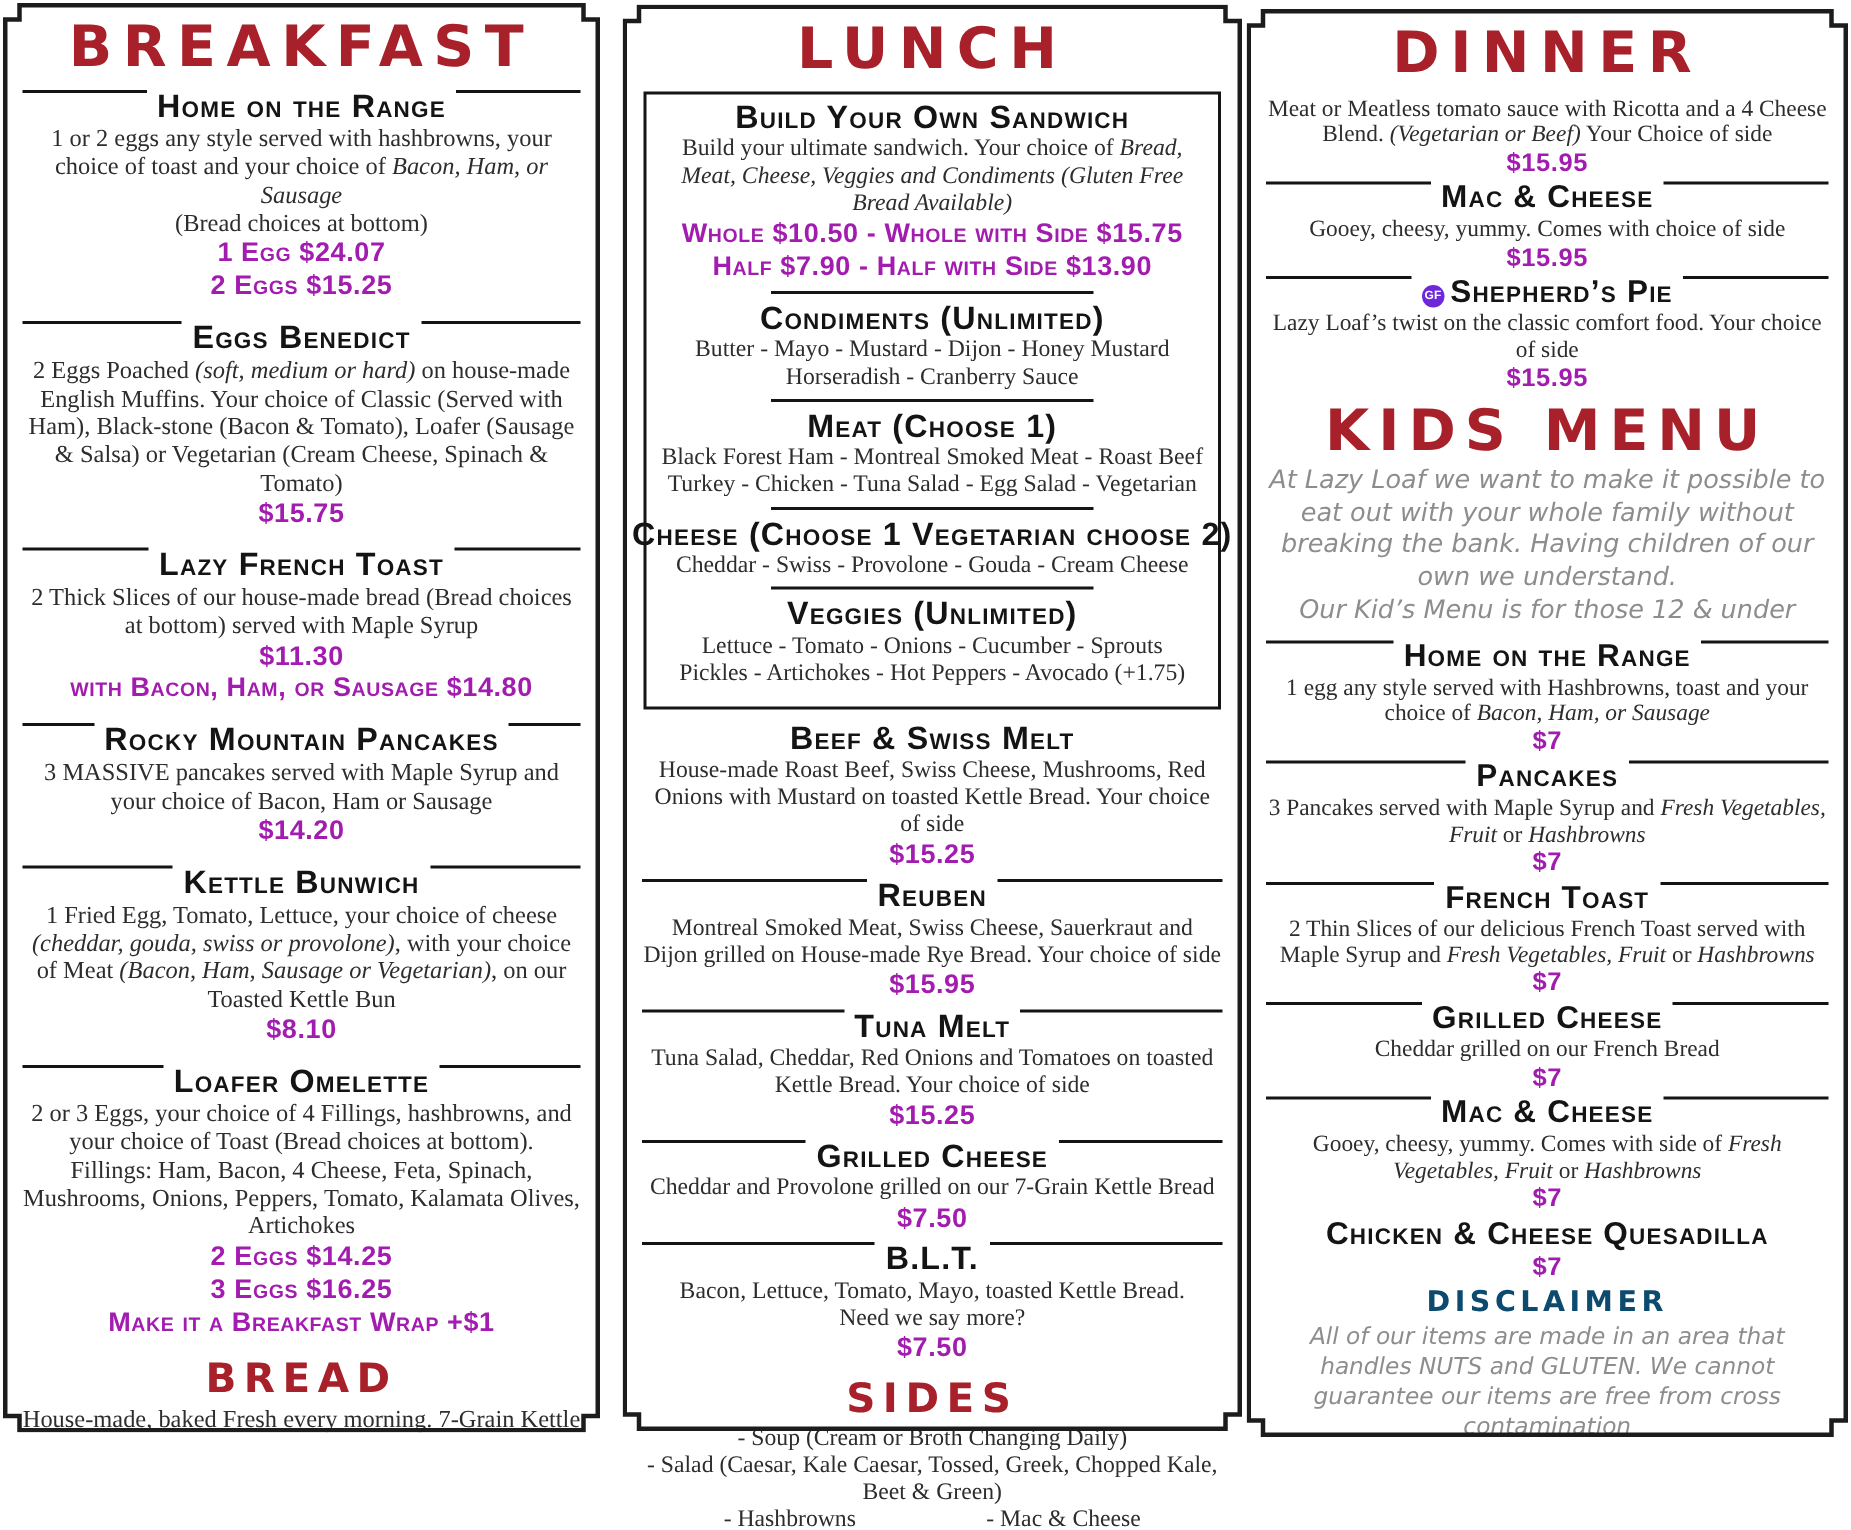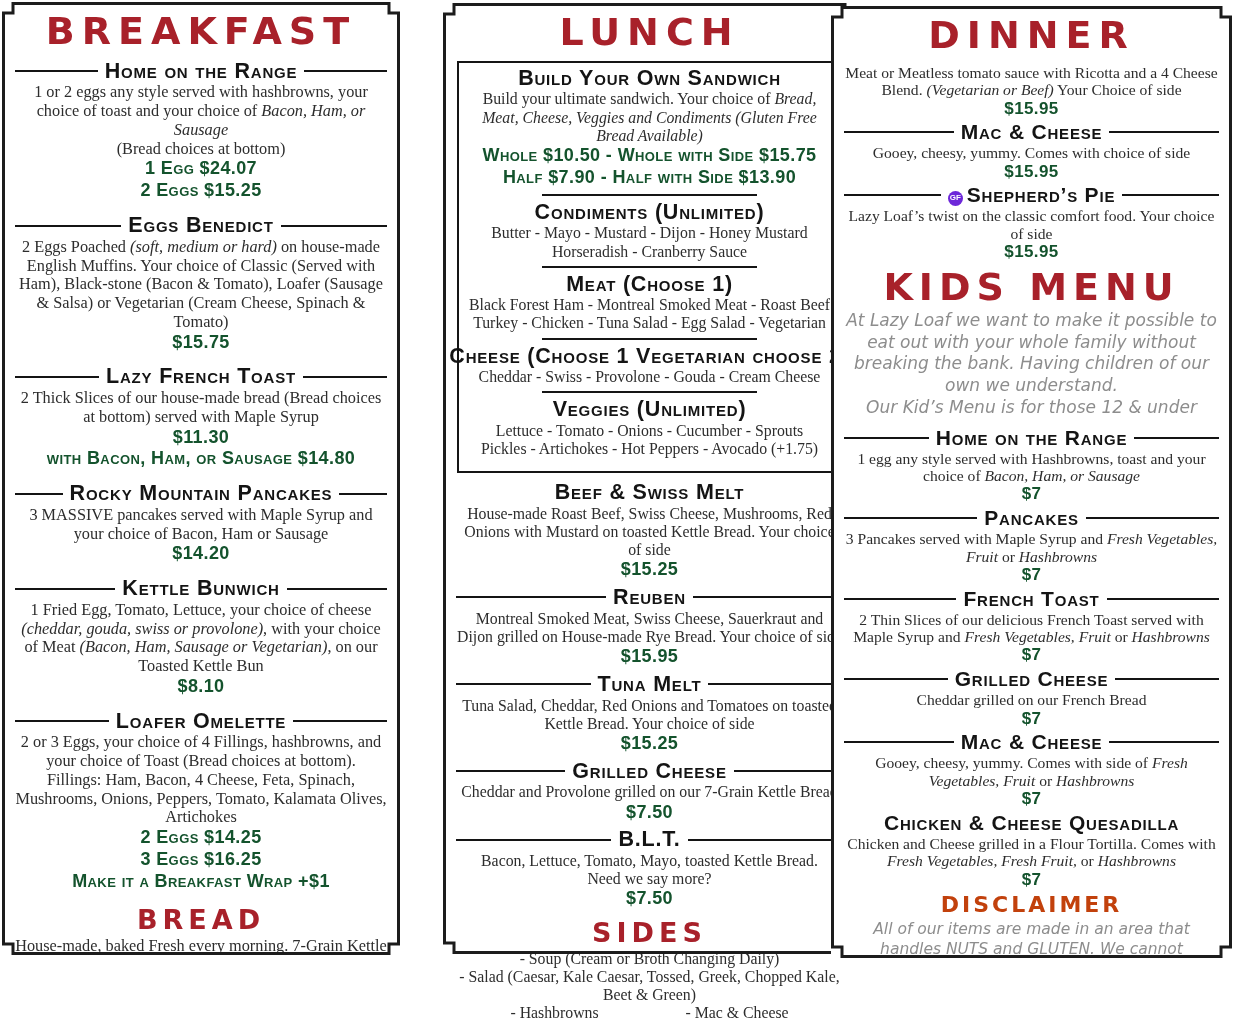--- a/index.html
+++ b/index.html
@@ -5,56 +5,56 @@
   html,body{margin:0;padding:0;}
   body{
     width:1234px;height:1020px;background:#ffffff;position:relative;
     font-family:"Liberation Serif",serif;color:#1a1a1a;overflow:hidden;
   }
   .column{
     position:absolute;box-sizing:border-box;overflow:hidden;
     padding:8px 13px 6px;background:#ffffff;
   }
   .col-0{left:2px;  top:2px; width:398px; height:953px;}
-  .col-1{left:415px; top:3px; width:413px; height:1018px;margin-left:28px;}
+  .col-1{left:415px; top:3px; width:413px; height:1018px;}
   .col-2{left:831px; top:6px; width:401px; height:952px;}
   .border-svg{position:absolute;left:0;top:0;pointer-events:none;}
 
   .script{color:#a8212a;font-family:"DejaVu Sans",sans-serif;text-align:center;font-weight:700;}
   .script-title{font-size:38px;letter-spacing:7px;line-height:1.05;margin:2px 0 8px;}
   .script-xl{font-size:38px;letter-spacing:6px;line-height:1.05;margin:6px 0 2px;}
   .script-md{font-size:27px;letter-spacing:5px;line-height:1.1;margin:8px 0 2px;}
-  .script-sm{font-size:22px;letter-spacing:3px;color:#c2410c;line-height:1.1;margin:4px 0 0;}
+  .script-sm{font-size:19px;letter-spacing:3px;color:#0c4a6e;line-height:1.1;margin:4px 0 0;}
 
   .hand{font-family:"DejaVu Sans",sans-serif;font-style:italic;color:#8d8d8d;text-align:center;}
   .hand-lg{font-size:17px;line-height:1.28;margin:0 0 8px;}
   .hand-sm{font-size:15.5px;line-height:1.3;margin:2px 0 0;}
 
   .item{margin:0 0 12px;}
   .col-1 .item{margin-bottom:5px;}
   .col-2 .item{margin-bottom:3px;}
 
-  .hdr{display:flex;align-items:center;gap:7px;margin:0 0 1px;}
+  .hdr{display:flex;align-items:flex-start;gap:7px;margin:0 0 1px;}
   .hdr .rule{flex:1;border-top:2.6px solid #141414;height:0;}
   .hdr.nodash{justify-content:center;}
   .hdr-text{
     font-family:"Liberation Sans",sans-serif;font-weight:700;font-variant:small-caps;
     font-size:21.5px;line-height:1.05;letter-spacing:0.8px;color:#141414;
     white-space:nowrap;text-align:center;
   }
   .col-2 .hdr-text{font-size:21px;}
 
   .desc{font-size:16.3px;line-height:1.15;text-align:center;color:#2d2d2d;margin:1px 0 0;}
   .col-1 .desc{font-size:15.8px;}
   .col-2 .desc{font-size:15.6px;line-height:1.12;}
   .desc i{font-family:"Liberation Serif",serif;}
 
   .price{
     font-family:"Liberation Sans",sans-serif;font-weight:700;font-variant:small-caps;
-    font-size:18px;line-height:1.22;letter-spacing:0.4px;text-align:center;color:#14532d;
+    font-size:18px;line-height:1.22;letter-spacing:0.4px;text-align:center;color:#a21caf;
   }
   .col-2 .price{font-size:17px;line-height:1.15;}
 
   .box{border:2.5px solid #151515;margin:0 1px 8px;padding:4px 6px 8px;}
   .sep{border-top:2.5px solid #151515;width:58%;margin:5px auto;height:0;}
 
   .gf{
     display:inline-flex;align-items:center;justify-content:center;
     width:15px;height:15px;border-radius:50%;background:#6d28d9;color:#fff;
     font-family:"Liberation Sans",sans-serif;font-weight:700;font-size:8px;letter-spacing:0;
@@ -292,21 +292,20 @@
           <span class="hdr-text"><span>Mac &amp; Cheese</span></span>
           <span class="rule"></span>
         </div>
         <div class="desc">Gooey, cheesy, yummy. Comes with side of <i>Fresh Vegetables, Fruit</i> or <i>Hashbrowns</i></div>
         <div class="price">$7</div>
       </div>
       <div class="item">
         <div class="hdr nodash">
           <span class="hdr-text"><span>Chicken &amp; Cheese Quesadilla</span></span>
         </div>
-        <div class="desc">Chicken and Cheese grilled in a Flour Tortilla. Comes with <i>Fresh Vegetables, Fresh Fruit,</i> or <i>Hashbrowns</i></div>
         <div class="price">$7</div>
       </div>
       <div class="script script-sm">DISCLAIMER</div>
       <div class="hand hand-sm">All of our items are made in an area that handles NUTS and GLUTEN. We cannot guarantee our items are free from cross contamination</div>
       <svg class="border-svg" width="401" height="952">
         <path d="M 11 1.5 H 390 V 11 H 399.5 V 941 H 390 V 950.5 H 11 V 941 H 1.5 V 11 H 11 Z" fill="none" stroke="#1c1c1c" stroke-width="3"></path>
       </svg>
     </section>
 </div>
 

